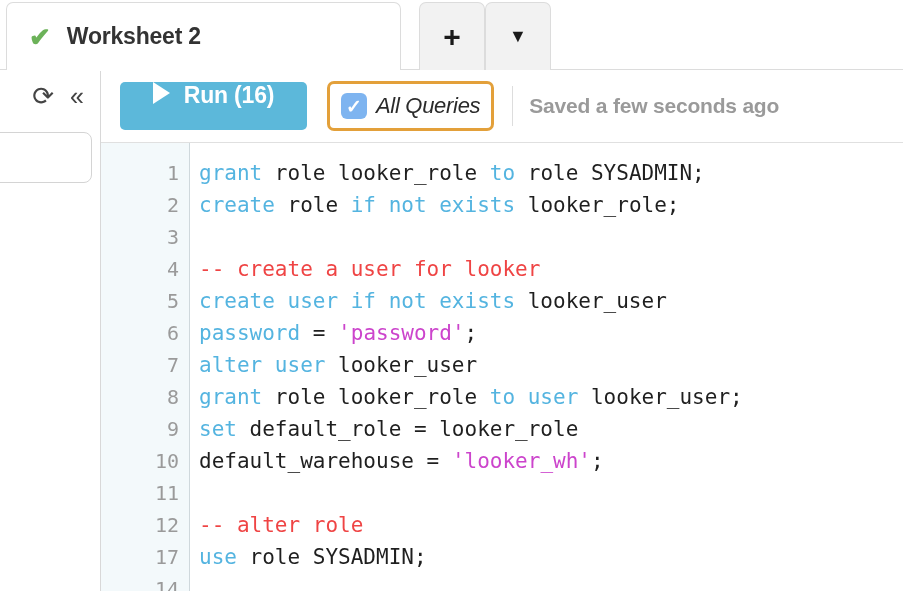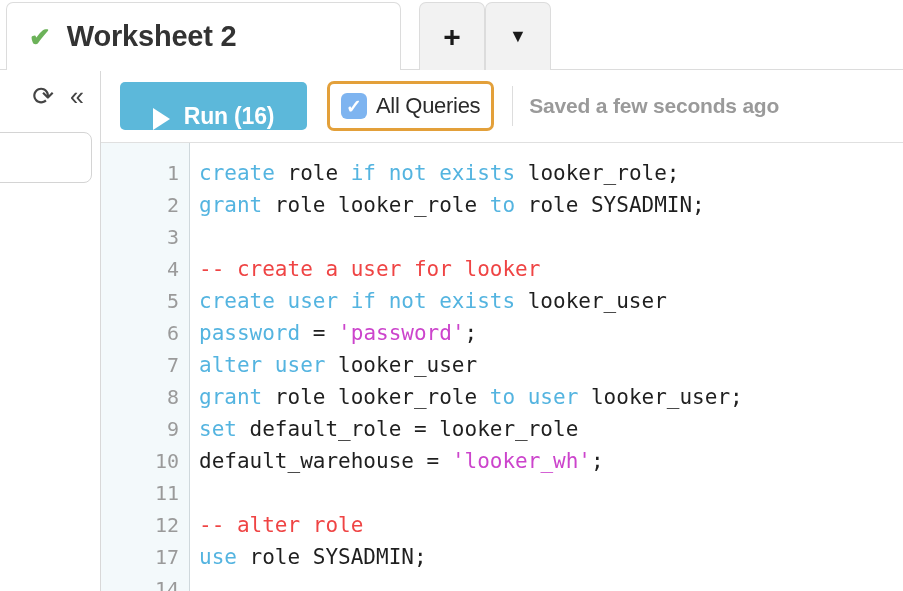--- a/index.html
+++ b/index.html
@@ -62,21 +62,21 @@
   }
   .tab-check {
     color: #6cb259;
     font-size: 26px;
     line-height: 1;
     margin-right: 16px;
     display: inline-block;
     font-weight: bold;
   }
   .tab-title {
-    font-size: 29px;
+    font-size: 23px;
     font-weight: bold;
     color: #333333;
     letter-spacing: -0.2px;
   }
   .tab-btn {
     width: 66px;
     justify-content: center;
     margin-left: 18px;
     color: #1a1a1a;
   }
@@ -146,21 +146,21 @@
     border-bottom: 1px solid #e0e0e0;
     box-sizing: border-box;
     background: #ffffff;
   }
   .run-button {
     height: 48px;
     min-width: 187px;
     background: #5cb8da;
     border-radius: 5px;
     display: flex;
-    align-items: flex-end;
+    align-items: flex-start;
     justify-content: center;
     gap: 14px;
     padding: 0 20px;
     box-sizing: border-box;
     cursor: pointer;
   }
   .run-play {
     width: 0; height: 0;
     border-left: 17px solid #ffffff;
     border-top: 11px solid transparent;
@@ -199,20 +199,21 @@
   .allq-check {
     color: #ffffff;
     font-size: 19px;
     line-height: 1;
     font-weight: bold;
   }
   .allq-label {
     font-size: 22px;
     color: #2b2b2b;
     letter-spacing: -0.3px;
+    font-style: italic;
   }
   .tb-divider {
     width: 1px;
     height: 40px;
     background: #dddddd;
     margin: 0 16px 0 18px;
   }
   .saved-text {
     font-size: 21px;
     color: #9a9a9a;
@@ -328,22 +329,22 @@
           <span class="gutter-num">7</span>
           <span class="gutter-num">8</span>
           <span class="gutter-num">9</span>
           <span class="gutter-num">10</span>
           <span class="gutter-num">11</span>
           <span class="gutter-num">12</span>
           <span class="gutter-num">17</span>
           <span class="gutter-num">14</span>
         </div>
       <div class="code">
+          <div class="code-line"><span class="kw">grant</span><span class="pl"> role looker_role </span><span class="kw">to</span><span class="pl"> role SYSADMIN;</span></div>
           <div class="code-line"><span class="kw">create</span><span class="pl"> role </span><span class="kw">if not exists</span><span class="pl"> looker_role;</span></div>
-          <div class="code-line"><span class="kw">grant</span><span class="pl"> role looker_role </span><span class="kw">to</span><span class="pl"> role SYSADMIN;</span></div>
           <div class="code-line">&nbsp;</div>
           <div class="code-line"><span class="cmt">-- create a user for looker</span></div>
           <div class="code-line"><span class="kw">create user if not exists</span><span class="pl"> looker_user</span></div>
           <div class="code-line"><span class="kw">password</span><span class="pl"> = </span><span class="str">'password'</span><span class="pl">;</span></div>
           <div class="code-line"><span class="kw">alter user</span><span class="pl"> looker_user</span></div>
           <div class="code-line"><span class="kw">grant</span><span class="pl"> role looker_role </span><span class="kw">to user</span><span class="pl"> looker_user;</span></div>
           <div class="code-line"><span class="kw">set</span><span class="pl"> default_role = looker_role</span></div>
           <div class="code-line"><span class="pl">default_warehouse = </span><span class="str">'looker_wh'</span><span class="pl">;</span></div>
           <div class="code-line">&nbsp;</div>
           <div class="code-line"><span class="cmt">-- alter role</span></div>

